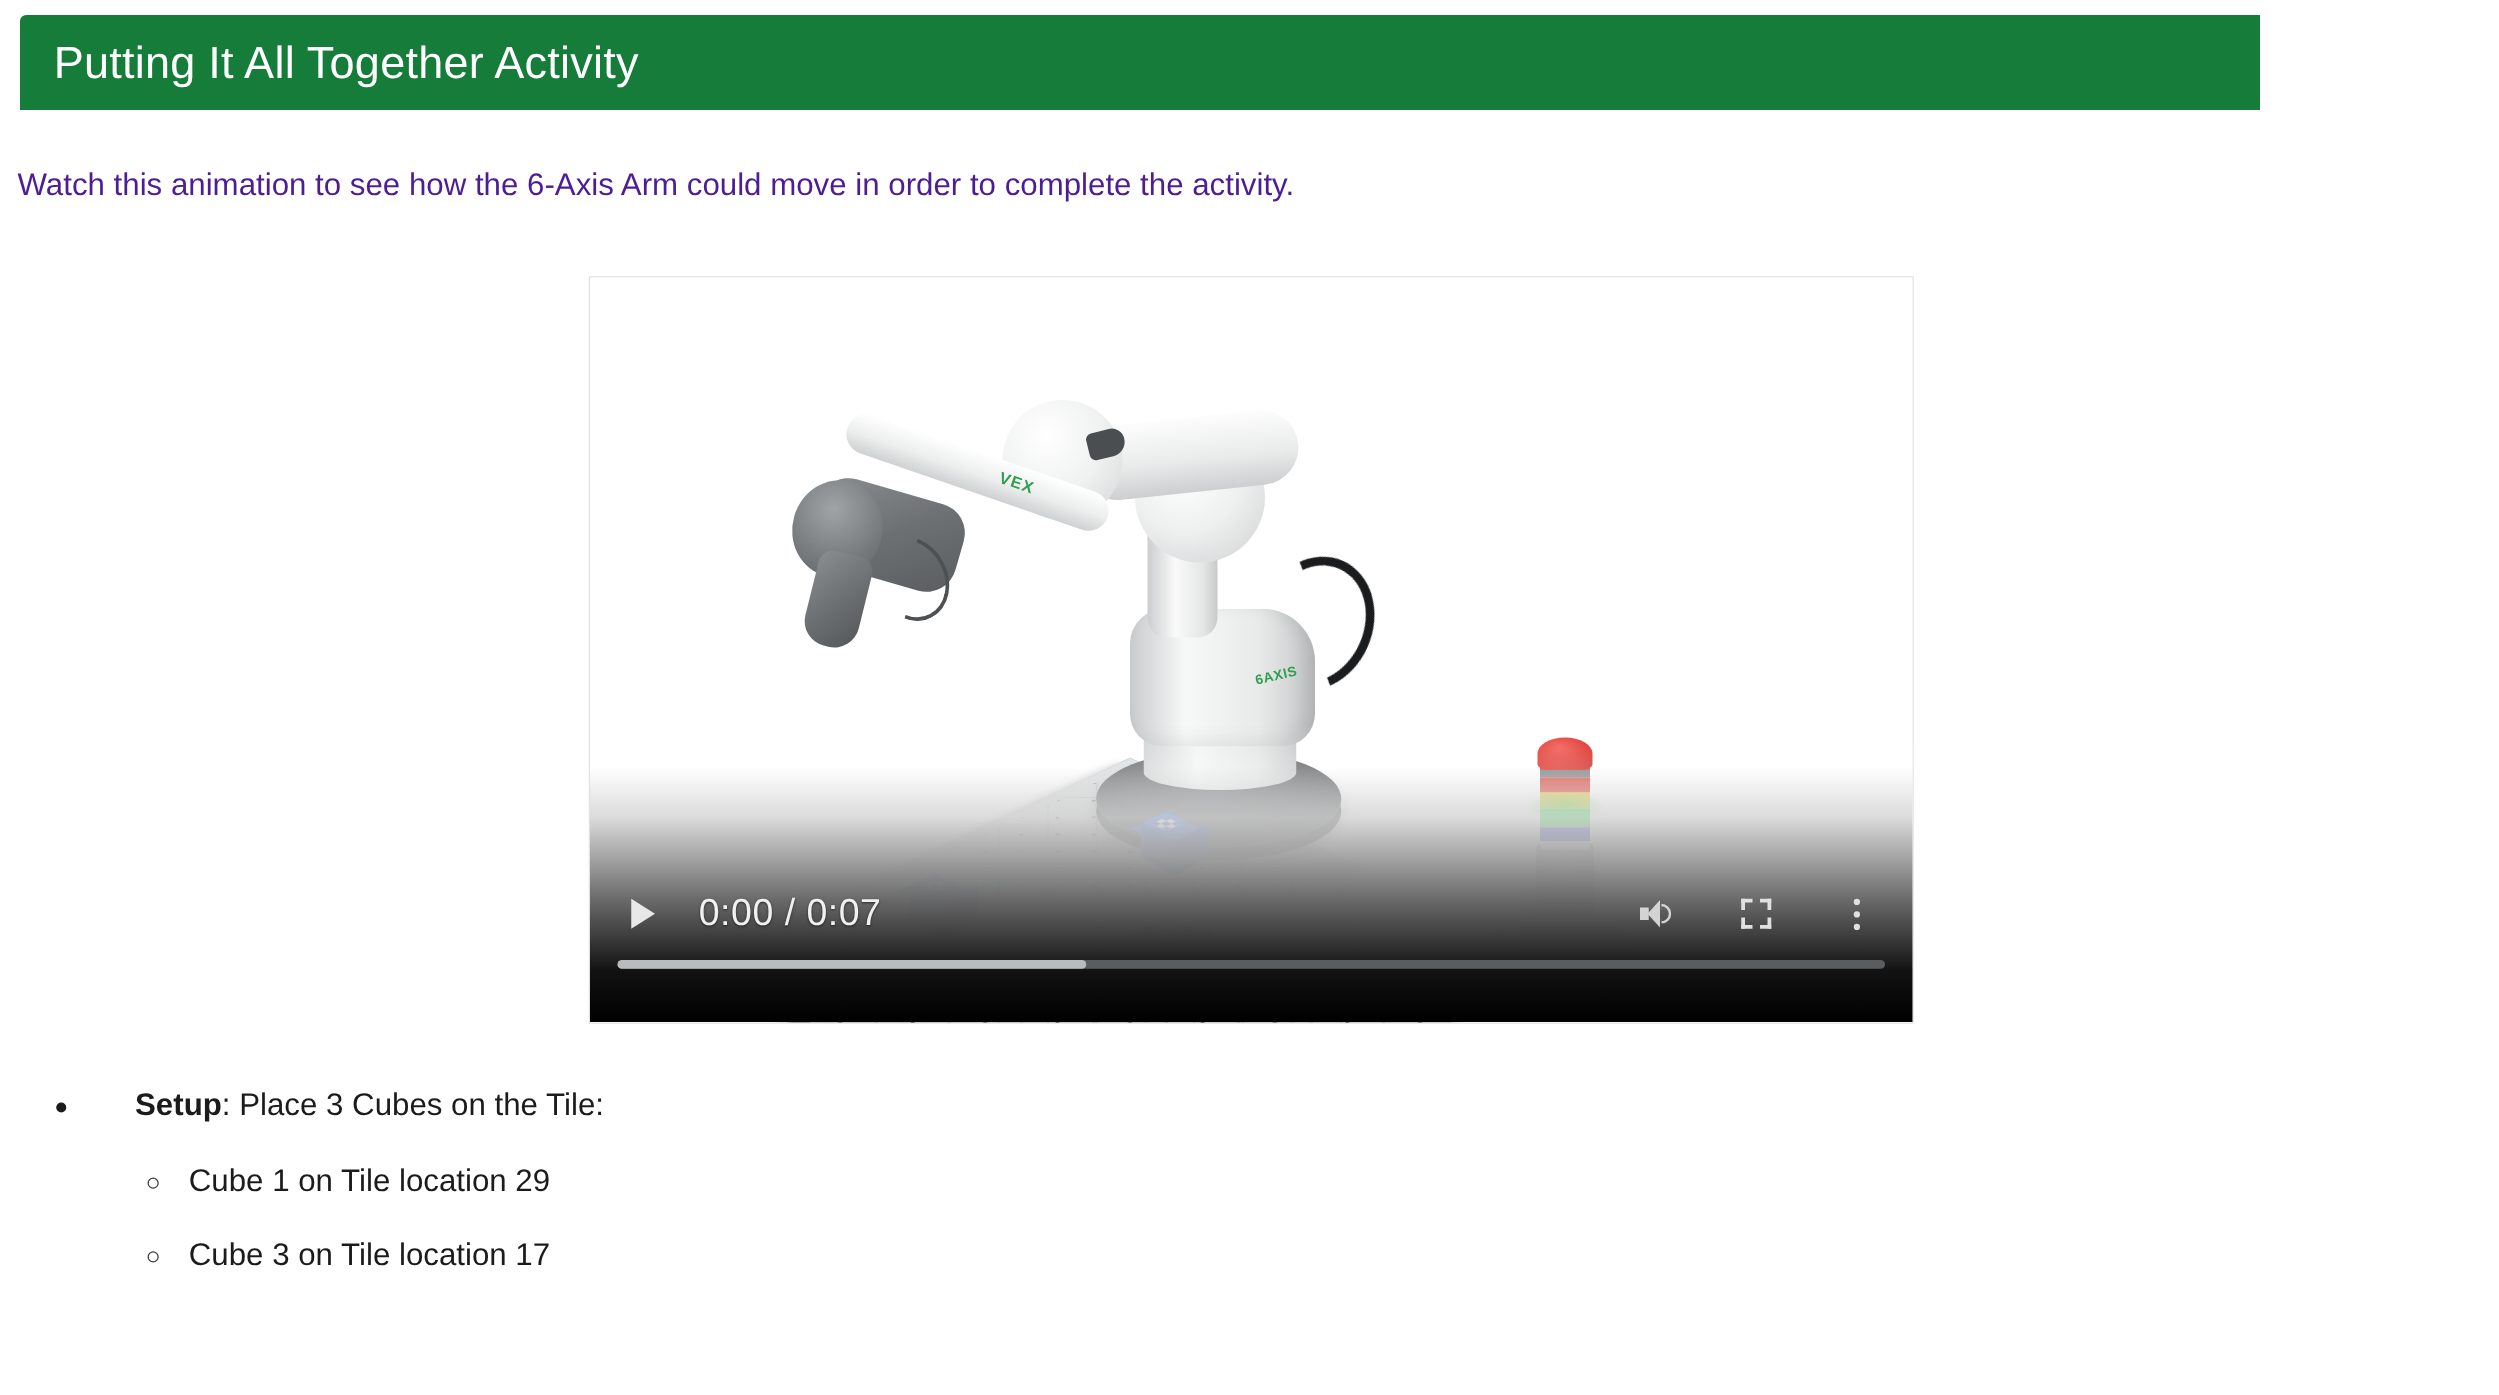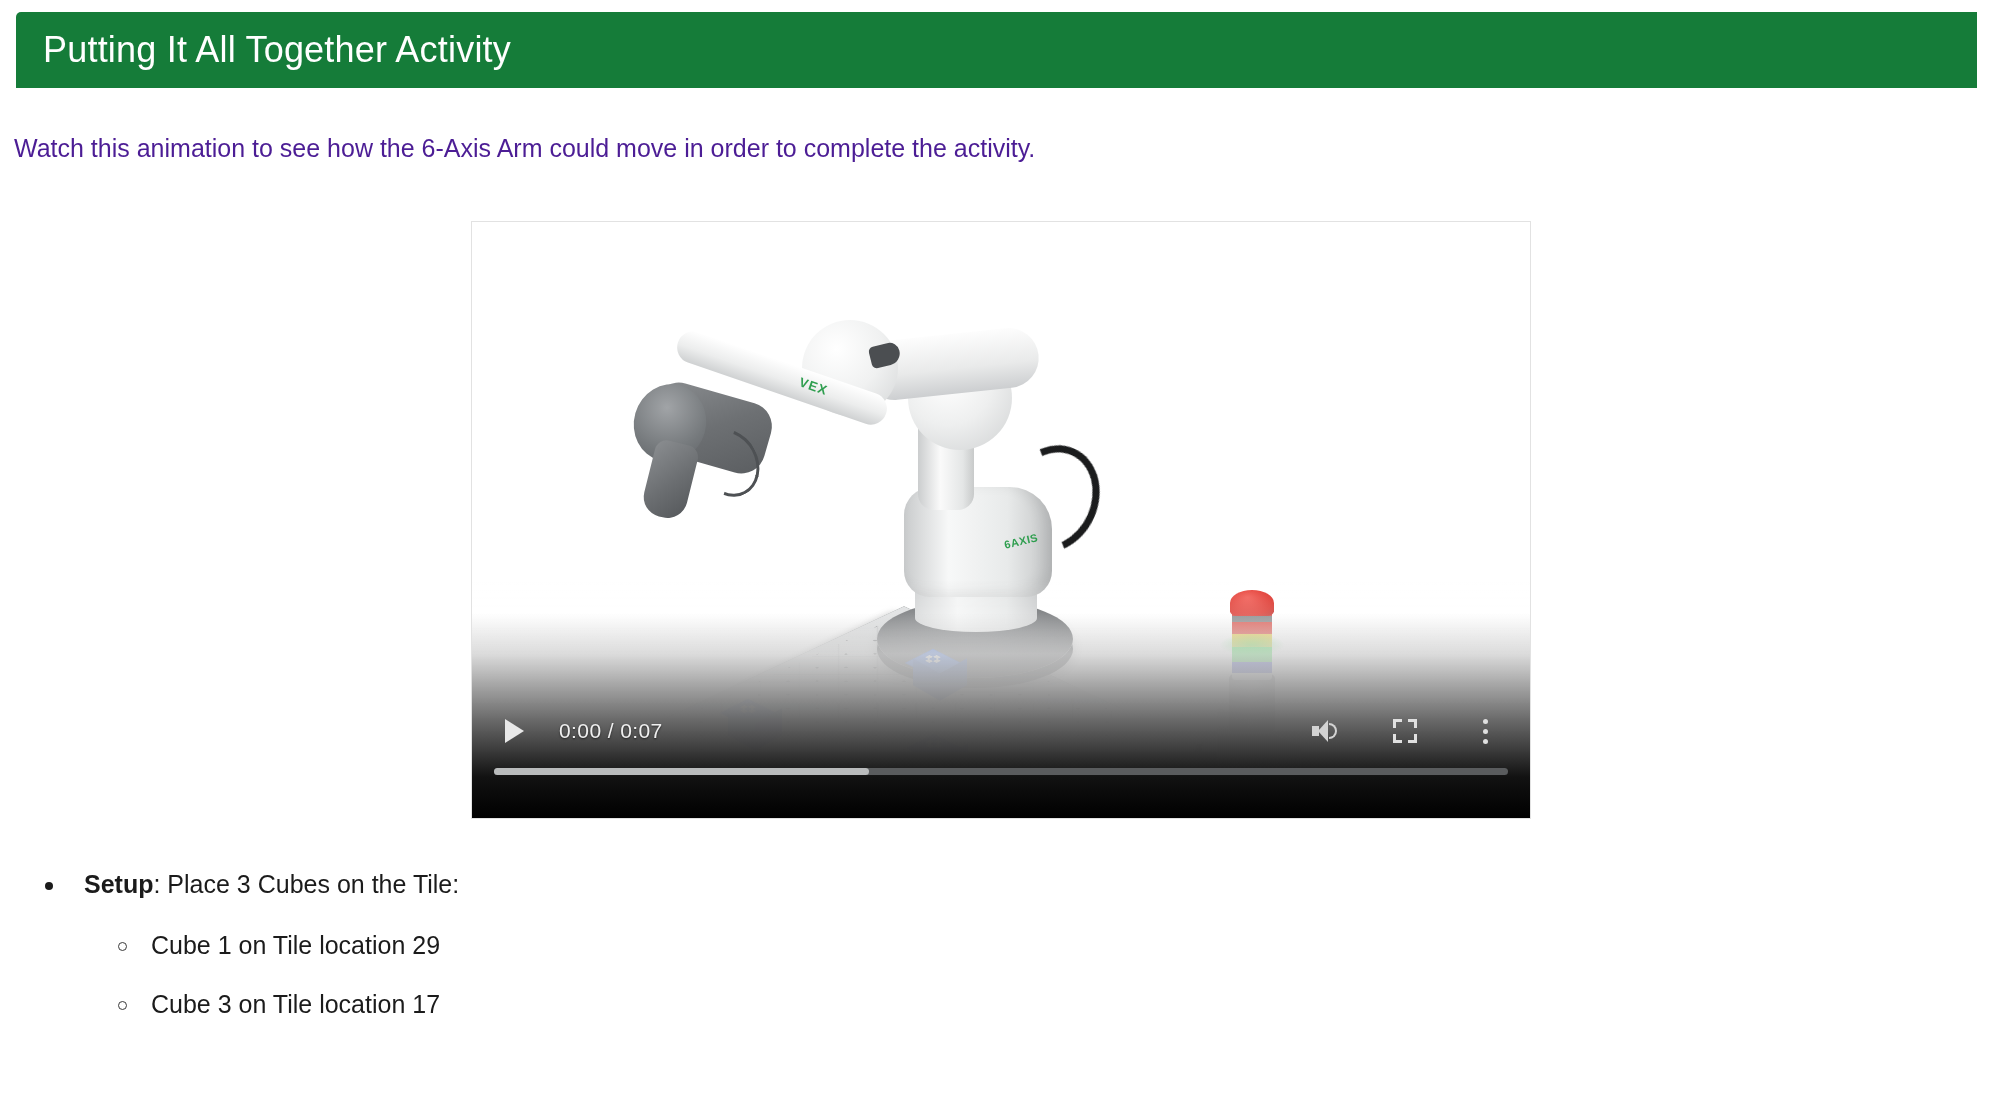--- a/index.html
+++ b/index.html
@@ -13,21 +13,21 @@
   #page {
     position: relative;
     width: 1999px; height: 1116px;
     background: #ffffff;
   }
 
   
   .banner {
     position: absolute;
     left: 16px; top: 12px;
-    width: 1961px; height: 76px;
+    width: 1792px; height: 76px;
     background: #157C39;
     border-radius: 5px 0 0 0;
     display: flex;
     align-items: center;
   }
   .banner-title {
     color: #ffffff;
     font-size: 36px;
     font-weight: 400;
     letter-spacing: 0.2px;
@@ -353,21 +353,21 @@
   }
   .play-tri {
     width: 0; height: 0;
     border-left: 19px solid #e8e8e8;
     border-top: 12px solid transparent;
     border-bottom: 12px solid transparent;
   }
   .time-disp {
     margin-left: 25px;
     color: #f0f0f0;
-    font-size: 21px;
+    font-size: 30px;
     font-family: "Liberation Sans", sans-serif;
     letter-spacing: .4px;
     text-shadow: 0 1px 2px rgba(0,0,0,.6);
   }
   .ctl-spacer { flex: 1; }
   .ctl-btn {
     width: 46px; height: 40px;
     display: flex; align-items: center; justify-content: center;
     margin-left: 34px;
     cursor: pointer;
@@ -420,21 +420,21 @@
   }
 
   
   .list-block {
     position: absolute;
     left: 0; top: 872px;
     width: 100%;
   }
   .li-top {
     position: relative;
-    padding-left: 84px;
+    padding-left: 108px;
     font-size: 25px;
     color: #1b1b1b;
     line-height: 1;
     margin-bottom: 36px;
   }
   .li-top .dot {
     position: absolute; left: 45px; top: 10px;
     width: 8px; height: 8px; border-radius: 50%;
     background: #1b1b1b;
   }

